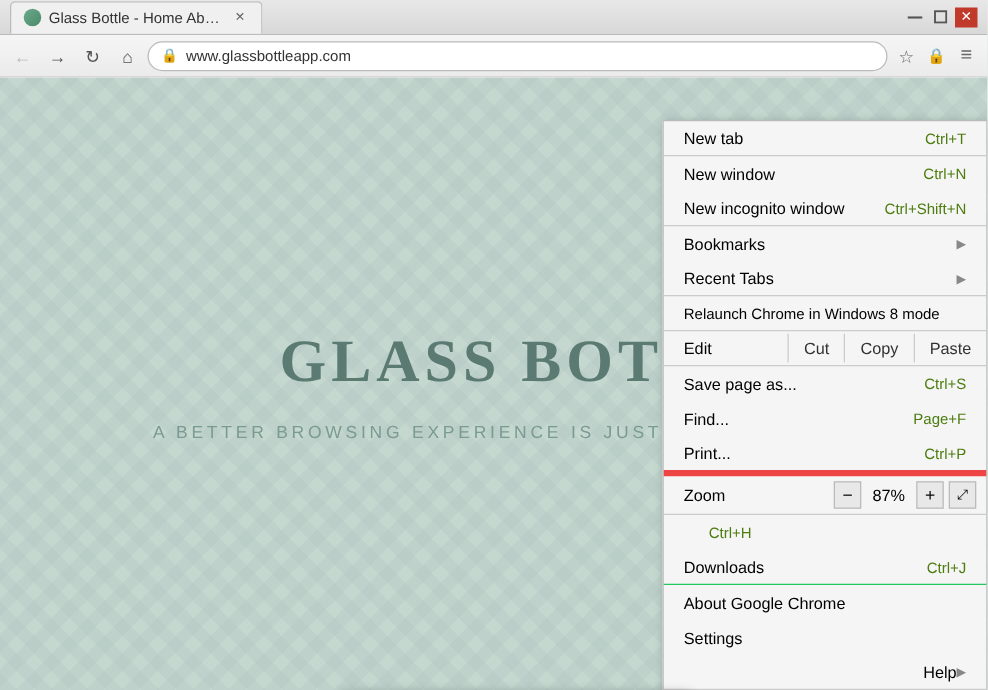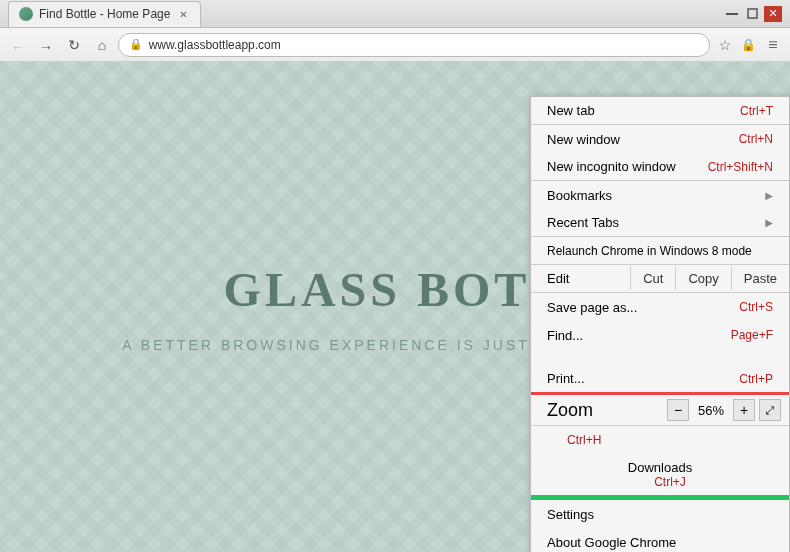--- a/index.html
+++ b/index.html
@@ -124,21 +124,21 @@
     .menu-item {
       display: flex;
       align-items: center;
       padding: 6px 16px;
       cursor: pointer;
       position: relative;
       min-height: 28px;
     }
     .menu-item.highlighted { background: #4a90d9; color: white; }
     .menu-item-label { flex: 1; font-size: 13px; }
-    .menu-item-shortcut { font-size: 12px; color: #b91c1c; margin-left: 20px; }
+    .menu-item-shortcut { font-size: 12px; color: #4d7c0f; margin-left: 20px; }
     .menu-item-arrow { font-size: 10px; color: #888; }
 
     .menu-section { border-bottom: 1px solid #ccc; }
 
     
     .edit-row {
       display: flex;
       align-items: center;
       border-bottom: 1px solid #ccc;
       padding: 2px 0;
@@ -158,21 +158,21 @@
       border-left: 1px solid #ccc;
     }
 
     
     .zoom-row {
       display: flex;
       align-items: center;
       border-bottom: 1px solid #ccc;
       padding: 4px 0;
     }
-    .zoom-label { padding: 0 16px; font-size: 18px; flex: 1; }
+    .zoom-label { padding: 0 16px; font-size: 13px; flex: 1; }
     .zoom-controls { display: flex; align-items: center; gap: 4px; padding-right: 8px; }
     .zoom-btn { width: 22px; height: 22px; border: 1px solid #bbb; background: #e8e8e8; cursor: pointer; display: flex; align-items: center; justify-content: center; font-size: 14px; }
     .zoom-value { font-size: 13px; min-width: 36px; text-align: center; }
     .zoom-expand { width: 22px; height: 22px; border: 1px solid #bbb; background: #e8e8e8; cursor: pointer; display: flex; align-items: center; justify-content: center; font-size: 11px; }
 
     
     .submenu {
       position: absolute;
       left: -261px;
       top: 0;
@@ -191,21 +191,21 @@
     .lock-icon { color: #777; font-size: 11px; }
   </style>
 </head>
 <body>
 
 <div class="browser-frame">
 
   <div class="title-bar">
     <div class="tab">
       <div class="tab-icon favicon" style="background:linear-gradient(135deg,#6aaa8a,#4a8a6a);border-radius:50%;"></div>
-      <span style="font-size:12px;color:#333;white-space:nowrap;overflow:hidden;text-overflow:ellipsis;max-width:140px;">Find Bottle - Home Page</span>
+      <span style="font-size:12px;color:#333;white-space:nowrap;overflow:hidden;text-overflow:ellipsis;max-width:140px;">Glass Bottle - Home About</span>
       <div class="tab-close">✕</div>
     </div>
     <div class="window-controls">
       <div class="win-btn minimize">
         <svg width="12" height="2" viewBox="0 0 12 2">
             <rect width="12" height="2" fill="#555"></rect>
           </svg>
       </div>
       <div class="win-btn maximize">
         <svg width="11" height="11" viewBox="0 0 11 11">
@@ -282,50 +282,50 @@
         <div class="menu-item">
           <span class="menu-item-label">Save page as...</span>
           <span class="menu-item-shortcut">Ctrl+S</span>
         </div>
 
         <div class="menu-item">
           <span class="menu-item-label">Find...</span>
           <span class="menu-item-shortcut">Page+F</span>
         </div>
 
-        <div class="menu-item" style="border-bottom:3px solid #ef4444;margin-top:16px;">
+        <div class="menu-item" style="border-bottom:5px solid #ef4444;">
           <span class="menu-item-label">Print...</span>
           <span class="menu-item-shortcut">Ctrl+P</span>
         </div>
 
         <div class="zoom-row">
           <span class="zoom-label">Zoom</span>
           <div class="zoom-controls">
             <div class="zoom-btn">−</div>
-            <span class="zoom-value">56%</span>
+            <span class="zoom-value">87%</span>
             <div class="zoom-btn">+</div>
             <div class="zoom-expand">⤢</div>
           </div>
         </div>
 
         <div class="menu-item">
           <span class="menu-item-shortcut">Ctrl+H</span>
         </div>
 
-        <div class="menu-item" style="border-bottom:5px solid #22c55e;flex-direction:column;">
+        <div class="menu-item" style="border-bottom:1px solid #22c55e;">
           <span class="menu-item-label">Downloads</span>
           <span class="menu-item-shortcut">Ctrl+J</span>
         </div>
 
         <div class="menu-item">
+          <span class="menu-item-label">About Google Chrome</span>
+        </div>
+
+        <div class="menu-item">
           <span class="menu-item-label">Settings</span>
-        </div>
-
-        <div class="menu-item">
-          <span class="menu-item-label">About Google Chrome</span>
         </div>
 
         <div class="menu-item" style="border-bottom:1px solid #ccc;text-align:right;">
           <span class="menu-item-label">Help</span>
           <span class="menu-item-arrow">▶</span>
         </div>
 
         <div class="menu-item highlighted more-tools-container" style="position:relative;border-bottom:1px solid #6a9fd8;">
 
           <div class="submenu" style="position:absolute;right:260px;top:0;width:280px;">

